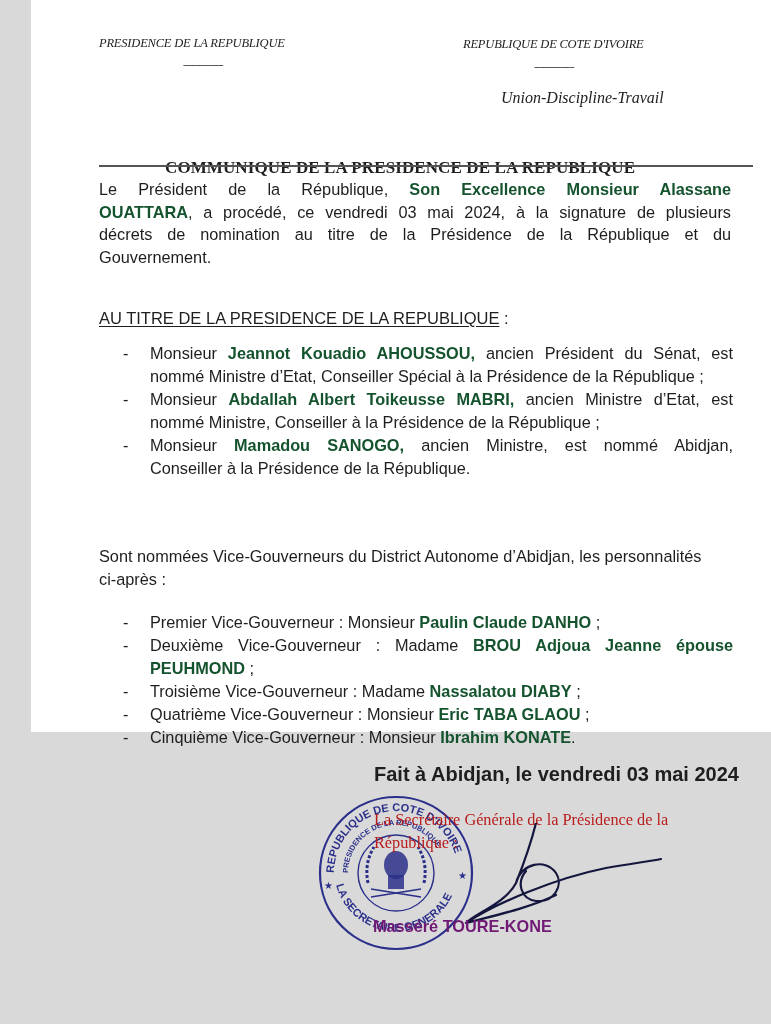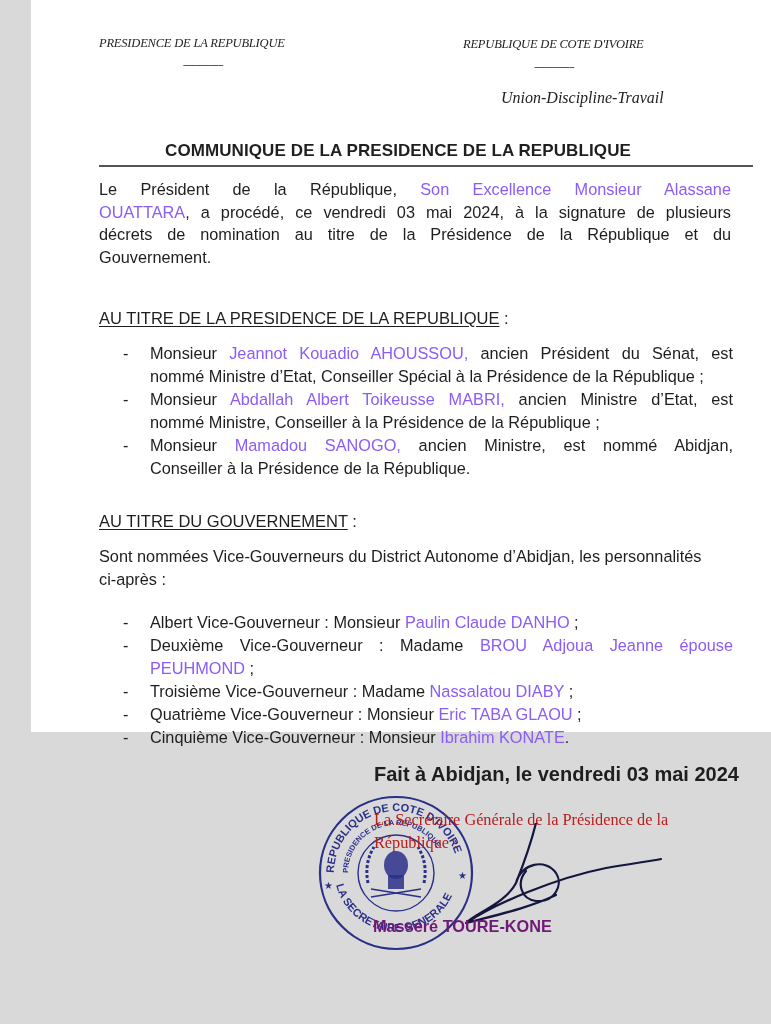--- a/index.html
+++ b/index.html
@@ -15,22 +15,22 @@
       font-size: 12.5px; color: #222; letter-spacing: -0.2px;
     }
     .hdr-left { left: 68px; top: 36px; }
     .hdr-right { left: 432px; top: 37px; }
     .hdr-dash { position: absolute; font-family: "Liberation Serif", serif; font-size: 10px; color: #333; letter-spacing: -1px; }
     .dash-left { left: 152px; top: 59px; }
     .dash-right { left: 503px; top: 61px; }
     .motto { position: absolute; left: 470px; top: 89px; font-family: "Liberation Serif", serif; font-style: italic; font-size: 16px; color: #222; }
 
     .title {
-      position: absolute; left: 134px; top: 141px; font-size: 17px; font-weight: bold;
-      color: #1f1f1f; letter-spacing: 0.1px;
+      position: absolute; left: 134px; top: 158px; font-size: 17px; font-weight: bold;
+      color: #1f1f1f; letter-spacing: 0.1px; font-family: Liberation Serif, serif;
     }
     .title-rule { position: absolute; left: 68px; top: 165px; width: 654px; height: 2px; background: #555; }
 
     .body-text { position: absolute; left: 68px; width: 632px; font-size: 16.3px; line-height: 22.5px; color: #1e1e1e; text-align: justify; text-align-last: left; }
     .intro { top: 178px; }
     .intro .line { display: block; text-align: justify; text-align-last: justify; }
     .intro .line.last { text-align-last: left; }
 
     .section-head { position: absolute; left: 68px; font-size: 16.5px; font-weight: normal; color: #1e1e1e; }
     .section-head .u { text-decoration: underline; text-underline-offset: 2px; }
@@ -41,21 +41,21 @@
     .list .item { position: relative; padding-left: 27px; }
     .list .item .bullet { position: absolute; left: 0; top: 0; }
     .list .line { display: block; text-align: justify; text-align-last: justify; }
     .list .line.last { text-align-last: left; }
     .list1 { top: 342px; }
     .list2 { top: 611px; }
     .list2 .item { margin-bottom: 0px; }
 
     .gov-intro { top: 545px; }
 
-    b { font-weight: normal; color: #8b5cf6; }
+    b { font-weight: bold; color: #14532d; }
 
     .fait { position: absolute; left: 343px; top: 763px; font-size: 20px; font-weight: bold; color: #1e1e1e; }
     .sg { position: absolute; left: 343px; top: 809px; width: 360px; font-size: 16.3px; line-height: 22.5px; color: #b91c1c; font-family: Liberation Serif, serif; }
     .signer { position: absolute; left: 342px; top: 917px; font-size: 16.3px; font-weight: bold; color: #701a75; }
 
     .stamp { position: absolute; left: 285px; top: 793px; width: 160px; height: 160px; pointer-events: none; }
     .signature { position: absolute; left: 405px; top: 823px; width: 230px; height: 120px; pointer-events: none; }
   </style>
 </head>
 <body>
@@ -91,31 +91,30 @@
       <span class="line"><span>Monsieur </span><b>Abdallah Albert Toikeusse MABRI,</b><span> ancien Ministre d’Etat, est</span></span>
       <span class="line last">nommé Ministre, Conseiller à la Présidence de la République ;</span>
     </div>
     <div class="item">
       <span class="bullet">-</span>
       <span class="line"><span>Monsieur </span><b>Mamadou SANOGO,</b><span> ancien Ministre, est nommé Abidjan,</span></span>
       <span class="line last">Conseiller à la Présidence de la République.</span>
     </div>
   </div>
 
-  <div class="section-head sh2"><span class="u">AU TITRE DU GOUVERNEMENT</span><span> :</span></div>
 
   <div class="body-text gov-intro">
     <span class="intro-l" style="display:block;">Sont nommées Vice-Gouverneurs du District Autonome d’Abidjan, les personnalités</span>
     <span style="display:block;">ci-après :</span>
   </div>
 
   <div class="list list2">
     <div class="item">
       <span class="bullet">-</span>
-      <span class="line last"><span>Albert Vice-Gouverneur : Monsieur </span><b>Paulin Claude DANHO</b><span> ;</span></span>
+      <span class="line last"><span>Premier Vice-Gouverneur : Monsieur </span><b>Paulin Claude DANHO</b><span> ;</span></span>
     </div>
     <div class="item">
       <span class="bullet">-</span>
       <span class="line"><span>Deuxième Vice-Gouverneur : Madame </span><b>BROU Adjoua Jeanne épouse</b></span>
       <span class="line last"><b>PEUHMOND</b><span> ;</span></span>
     </div>
     <div class="item">
       <span class="bullet">-</span>
       <span class="line last"><span>Troisième Vice-Gouverneur : Madame </span><b>Nassalatou DIABY</b><span> ;</span></span>
     </div>

